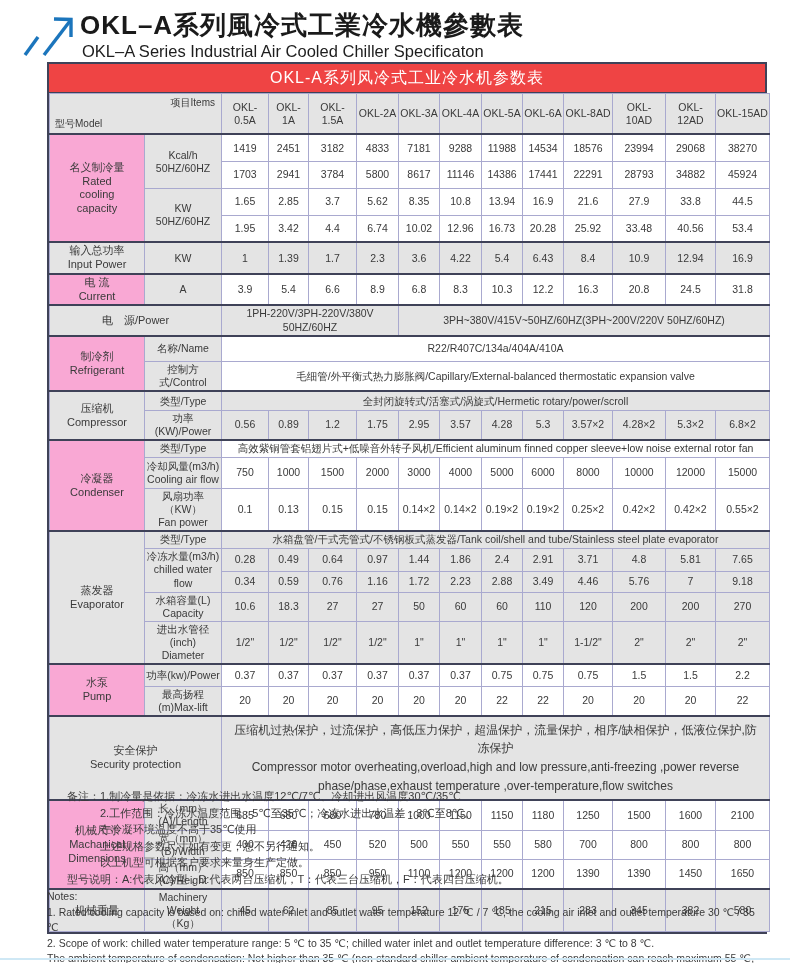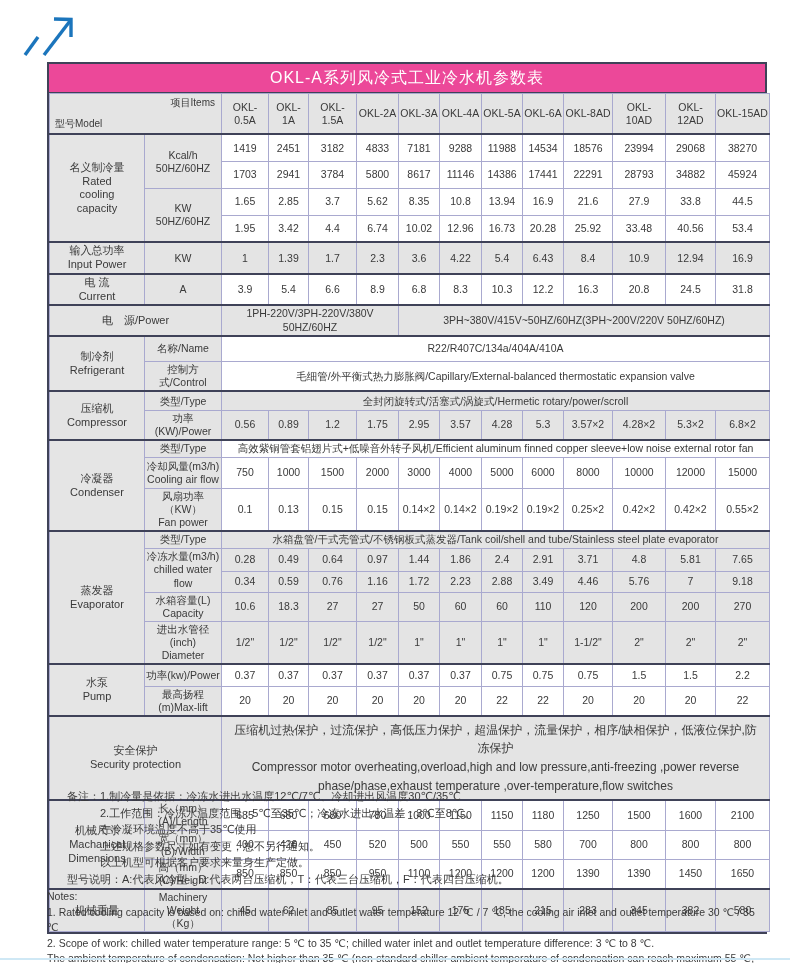--- a/index.html
+++ b/index.html
@@ -29,21 +29,21 @@
     font-size:10.5px;line-height:1.25;padding:1px 1px;white-space:pre-line;overflow:hidden;
     color:#3a3a3a;background:#fff;
   }
   table.spec tr.sec>td,table.spec tr.sec>th{border-top:2px solid #3f4258;}
   table.spec th.corner{background:#e4e4e4;position:relative;padding:0;
     background-image:linear-gradient(#e4e4e4,#e4e4e4),linear-gradient(to bottom right,transparent calc(50% - .7px),#8c8ca6 calc(50% - .7px),#8c8ca6 calc(50% + .7px),transparent calc(50% + .7px));
     background-blend-mode:normal;}
   th.corner .corner-model{position:absolute;left:5px;bottom:3px;font-size:10px;}
   th.corner .corner-items{position:absolute;right:6px;top:3px;font-size:10px;}
   table.spec th.model{background:#e4e4e4;font-size:10.5px;}
-  table.spec td.g{background:#e5e5e5;font-size:11px;}
+  table.spec td.g{background:#f9a8d4;font-size:11px;}
   table.spec td.i{background:#e4e4e4;font-size:10.5px;}
   table.spec tr.shade td{background:#e4e4e4;}
   table.spec td.tb{text-align:center;padding:4px 8px;font-size:12px;line-height:1.55;white-space:pre-line;}
   
   .notes{position:absolute;left:47px;top:788px;width:720px;color:#3a3a3a;}
   .notes-cn div{font-size:11px;line-height:16.5px;white-space:pre;padding-left:20px;}
   .notes-en div{font-size:10.5px;line-height:15.5px;white-space:pre-wrap;}
   .notes-en{margin-top:2px;}
   
   .bottom-rule{position:absolute;left:0;bottom:3px;width:100%;height:2px;}
@@ -54,24 +54,28 @@
 <div class="page-header">
   <span class="logo">
     <svg width="56" height="52" viewBox="0 0 56 52">
       <g stroke="#1b75bc" stroke-width="3.4" fill="none" stroke-linecap="butt">
         <path d="M7 45 L20 27"></path>
         <path d="M26 45 L52 11"></path>
         <path d="M36 9 L53 9.5 L53 27"></path>
       </g>
     </svg>
   </span>
+  <div class="titles">
+    <div class="title-cn">OKL–A系列風冷式工業冷水機參數表</div>
+    <div class="title-en">OKL–A Series Industrial Air Cooled Chiller Specificaton</div>
+  </div>
 </div>
 
 <div class="table-wrap">
-  <div class="table-caption" style="background: #ec4899;">OKL-A系列风冷式工业冷水机参数表</div>
+  <div class="table-caption" style="background: #ef4444;">OKL-A系列风冷式工业冷水机参数表</div>
   <table class="spec">
     <colgroup>
         <col style="width: 95px;">
         <col style="width: 77px;">
         <col style="width: 47px;">
         <col style="width: 40px;">
         <col style="width: 48px;">
         <col style="width: 42px;">
         <col style="width: 41px;">
         <col style="width: 42px;">

